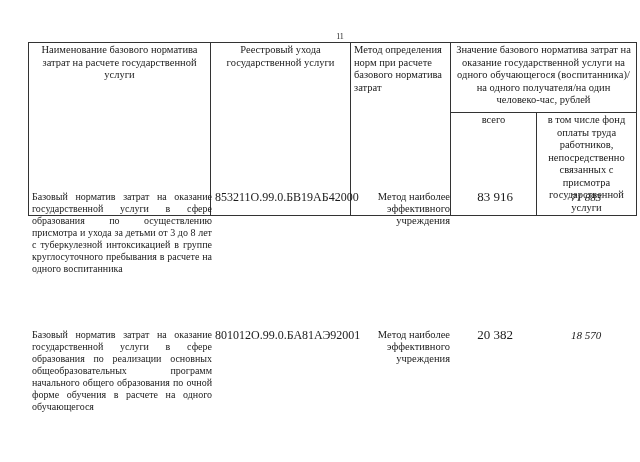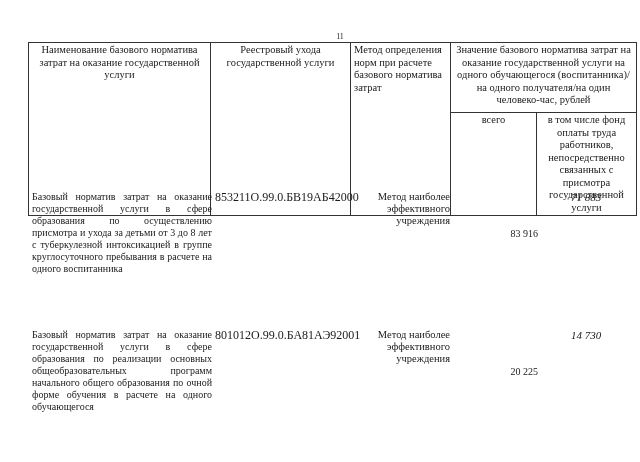--- a/index.html
+++ b/index.html
@@ -23,39 +23,39 @@
       padding: 1px 3px;
     }
     .row {
       position: absolute; left: 28px; width: 608px;
       font-size: 10px; line-height: 12px;
     }
     .cell { position: absolute; top: 0; }
     .c-name { left: 4px; width: 180px; text-align: justify; text-align-last: left; }
     .c-code { left: 187px; width: 160px; font-size: 12px; }
     .c-method { left: 322px; width: 100px; text-align: right; font-size: 10.5px; }
-    .c-total { left: 424px; width: 86px; text-align: right; font-size: 10px; margin-top: 37px; }
+    .c-total { left: 424px; width: 86px; text-align: center; font-size: 13px; }
     .c-wage { left: 508px; width: 100px; text-align: center; font-size: 11px; font-style: italic; }
   </style>
 </head>
 <body>
 
 <div class="page-number">11</div>
 
 <table class="hdr-table">
   <colgroup>
     <col style="width:182px">
     <col style="width:140px">
     <col style="width:100px">
     <col style="width:86px">
     <col style="width:100px">
   </colgroup>
   <tbody>
       <tr style="height:70px">
-    <td rowspan="2" style="height:144px;">Наименование базового норматива затрат на оказание государственной услуги</td>
+    <td rowspan="2" style="height:144px;">Наименование базового норматива затрат на расчете государственной услуги</td>
     <td rowspan="2">Реестровый ухода государственной услуги</td>
     <td rowspan="2" style="text-align:left;margin-left:9px;">Метод определения норм при расчете базового норматива затрат</td>
     <td colspan="2">Значение базового норматива затрат на оказание государственной услуги на одного обучающегося (воспитанника)/на одного получателя/на один человеко-час, рублей</td>
   </tr>
   <tr style="height:76px">
     <td>всего</td>
     <td>в том числе фонд оплаты труда работников, непосредственно связанных с присмотра государственной услуги</td>
   </tr>
 </tbody>
   </table>
@@ -65,15 +65,15 @@
   <div class="cell c-code">853211О.99.0.БВ19АБ42000</div>
   <div class="cell c-method">Метод наиболее эффективного учреждения</div>
   <div class="cell c-total">83 916</div>
   <div class="cell c-wage">71 883</div>
 </div>
 
 <div class="row" style="top:329px;">
   <div class="cell c-name">Базовый норматив затрат на оказание государственной услуги в сфере образования по реализации основных общеобразовательных программ начального общего образования по очной форме обучения в расчете на одного обучающегося</div>
   <div class="cell c-code">801012О.99.0.БА81АЭ92001</div>
   <div class="cell c-method">Метод наиболее эффективного учреждения</div>
-  <div class="cell c-total">20 225</div>
-  <div class="cell c-wage">14 730</div>
+  <div class="cell c-total">20 382</div>
+  <div class="cell c-wage">18 570</div>
 </div>
 
 </body></html>

